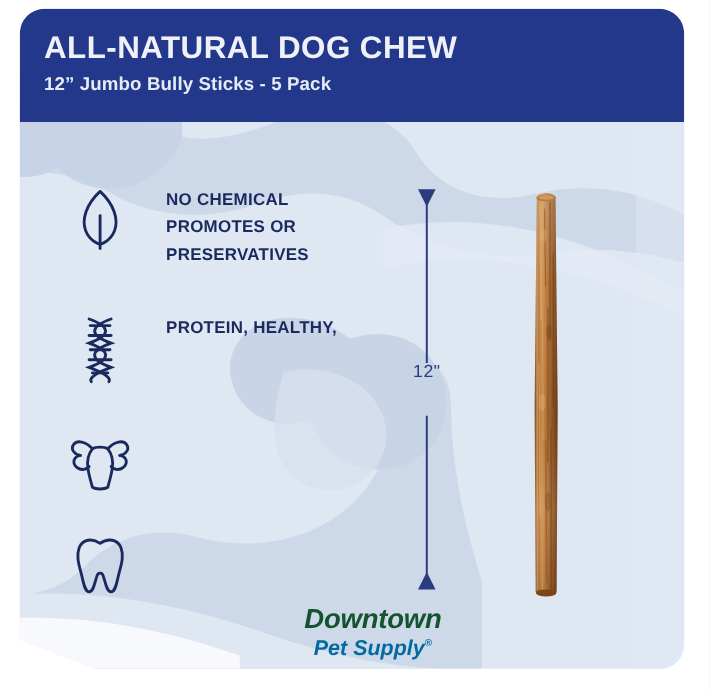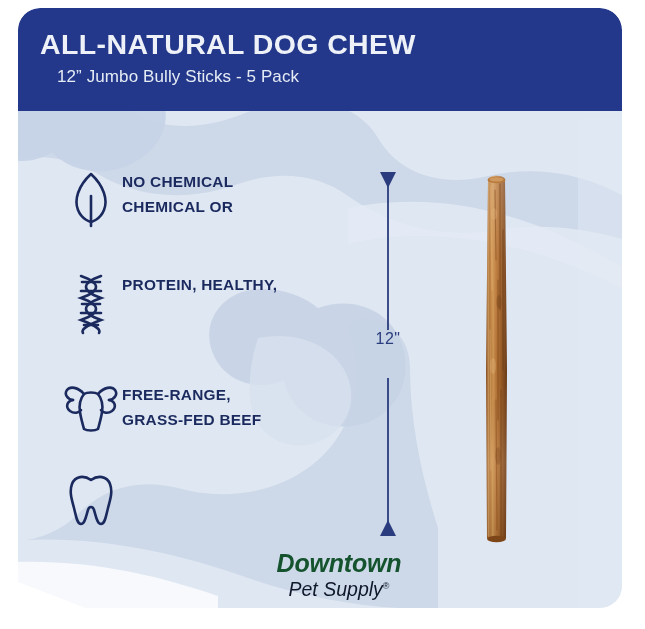--- a/index.html
+++ b/index.html
@@ -59,39 +59,40 @@
     font-size: 28.5px;
     font-weight: bold;
     letter-spacing: 0.4px;
     line-height: 1.05;
     margin: 0;
     white-space: nowrap;
   }
   .header-subtitle {
     color: #e6ecf5;
     font-size: 17px;
-    font-weight: normal;
+    font-weight: bold;
     letter-spacing: 0.1px;
-    margin: 7px 0 0 17px;
+    margin: 7px 0 0 0;
     white-space: nowrap;
   }
 
   
   .features {
     position: absolute;
     left: 42px;
     top: 160px;
     width: 280px;
     z-index: 4;
   }
   .feature {
     display: flex;
     align-items: flex-start;
     margin-bottom: 30px;
     min-height: 62px;
+    gap: 29px;
   }
   .feature:last-child { margin-bottom: 0; }
 
   .feature-icon {
     width: 62px;
     flex: 0 0 62px;
     display: flex;
     align-items: center;
     justify-content: center;
     padding-top: 2px;
@@ -153,23 +154,23 @@
   }
   .logo-top {
     color: #14532d;
     font-size: 25px;
     font-weight: bold;
     font-style: italic;
     letter-spacing: -0.2px;
     line-height: 1;
   }
   .logo-bottom {
-    color: #0f172a;
+    color: #0369a1;
     font-size: 19.5px;
-    font-weight: normal;
+    font-weight: bold;
     font-style: italic;
     letter-spacing: 0px;
     line-height: 1;
     margin-top: 4px;
   }
   .logo-reg {
     font-size: 9px;
     vertical-align: super;
     font-style: normal;
   }
@@ -246,21 +247,22 @@
       <div class="feature f1">
         <div class="feature-icon">
           <svg width="42" height="58" viewBox="0 0 42 58">
             <path d="M21 4 C 34 16, 38 30, 34 40 C 30 50, 21 52, 21 52
                      C 21 52, 12 50, 8 40 C 4 30, 8 16, 21 4 Z" fill="none" stroke="#1b2a5e" stroke-width="2.6" stroke-linejoin="round"></path>
             <path d="M21 26 L21 56" fill="none" stroke="#1b2a5e" stroke-width="2.6" stroke-linecap="round"></path>
           </svg>
         </div>
         <div class="feature-text">
           <span class="feature-line">NO CHEMICAL</span>
-          <span class="feature-line">CHEMICAL OR</span>
+          <span class="feature-line">PROMOTES OR</span>
+          <span class="feature-line">PRESERVATIVES</span>
         </div>
       </div>
 
       <div class="feature f2">
         <div class="feature-icon">
           <svg width="40" height="62" viewBox="0 0 40 62">
             <g fill="none" stroke="#1b2a5e" stroke-width="2.6" stroke-linecap="round">
               <path d="M10 3 C 30 10, 30 18, 10 25 C 30 32, 30 40, 10 47 C 26 53, 30 57, 28 60"></path>
               <path d="M30 3 C 10 10, 10 18, 30 25 C 10 32, 10 40, 30 47 C 14 53, 10 57, 12 60"></path>
               <path d="M11 9 L29 9"></path>
@@ -285,24 +287,20 @@
               <path d="M34 11 C 40 4, 48 3, 51 7 C 54 11, 51 16, 45 17"></path>
 
               <path d="M9 17 C 3 18, 1 24, 6 28 C 10 31, 15 30, 17 27"></path>
               <path d="M45 17 C 51 18, 53 24, 48 28 C 44 31, 39 30, 37 27"></path>
 
               <path d="M20 11 C 23 9, 31 9, 34 11 C 38 16, 39 23, 38 29
                        C 37 36, 35 42, 34 46 C 31 48, 23 48, 20 46
                        C 19 42, 17 36, 16 29 C 15 23, 16 16, 20 11 Z"></path>
             </g>
           </svg>
-        </div>
-        <div class="feature-text">
-          <span class="feature-line">FREE-RANGE,</span>
-          <span class="feature-line">GRASS-FED BEEF</span>
         </div>
       </div>
 
       <div class="feature f4">
         <div class="feature-icon">
           <svg width="46" height="54" viewBox="0 0 46 54">
             <path d="M23 6 C 16 1, 7 2, 4 10 C 1 18, 4 26, 6 34
                      C 8 42, 9 50, 13 50 C 17 50, 18 42, 20 36
                      C 21 32, 25 32, 26 36 C 28 42, 29 50, 33 50
                      C 37 50, 38 42, 40 34 C 42 26, 45 18, 42 10

